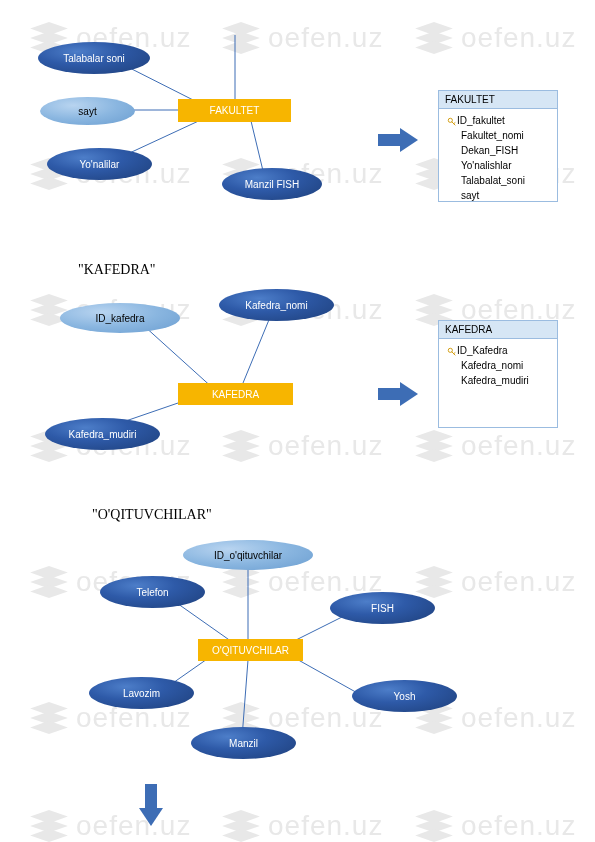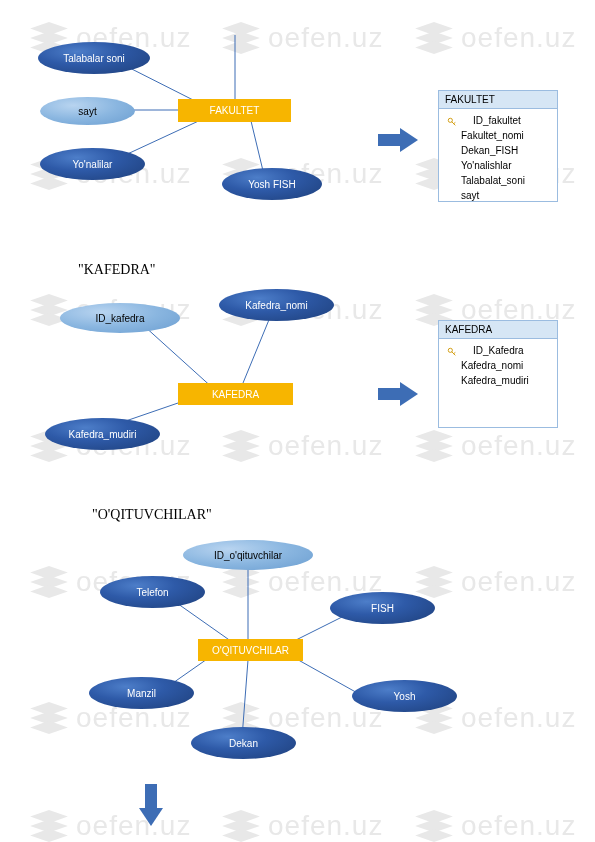--- a/index.html
+++ b/index.html
@@ -119,21 +119,21 @@
       padding: 3px 6px;
       font-weight: normal;
     }
     .table-body {
       padding: 4px 8px 8px 8px;
       line-height: 1.5;
     }
     .table-row {
       display: flex;
       align-items: center;
-      gap: 16px;
+      gap: 0;
     }
     .key-icon {
       width: 10px;
       height: 10px;
       display: inline-block;
     }
     .key-icon svg { width: 100%; height: 100%; }
 
     .connector-svg {
       position: absolute;
@@ -344,28 +344,28 @@
   <line x1="361" y1="695" x2="293" y2="657" stroke="#3d6db5" stroke-width="1"></line>
   <line x1="358" y1="609" x2="286" y2="645" stroke="#3d6db5" stroke-width="1"></line>
 </svg>
 
 <div class="ellipse e-dark" style="left:38px; top:42px; width:112px; height:32px">
       <span>Talabalar soni</span>
     </div>
 <div class="ellipse e-light" style="left:40px; top:97px; width:95px; height:28px">
       <span>sayt</span>
     </div>
-<div class="ellipse e-dark" style="left:40px; top:148px; width:105px; height:32px">
+<div class="ellipse e-dark" style="left:47px; top:148px; width:105px; height:32px">
       <span>Yo'nalilar</span>
     </div>
 <div class="rect-yellow" style="left:178px; top:99px; width:113px; height:23px">
       <span>FAKULTET</span>
     </div>
 <div class="ellipse e-dark" style="left:222px; top:168px; width:100px; height:32px">
-      <span>Yosh FISH</span>
+      <span>Manzil FISH</span>
     </div>
 
 <div class="arrow arrow-right" style="left:400px; top:128px"></div>
 
 <div class="table-box" style="left:438px; top:90px; width:120px; height:112px">
   <div class="table-header">FAKULTET</div>
   <div class="table-body">
     <div class="table-row">
       <span class="key-icon"><svg viewBox="0 0 12 12">
               <circle cx="4" cy="4" r="2.5" fill="none" stroke="#d4a017" stroke-width="1.2"></circle>
@@ -437,24 +437,24 @@
 <div class="ellipse e-dark" style="left:100px; top:576px; width:105px; height:32px">
       <span>Telefon</span>
     </div>
 <div class="ellipse e-dark" style="left:330px; top:592px; width:105px; height:32px">
       <span>FISH</span>
     </div>
 <div class="rect-yellow" style="left:198px; top:639px; width:105px; height:22px">
       <span>O'QITUVCHILAR</span>
     </div>
 <div class="ellipse e-dark" style="left:89px; top:677px; width:105px; height:32px">
-      <span>Manzil</span>
+      <span>Lavozim</span>
     </div>
 <div class="ellipse e-dark" style="left:352px; top:680px; width:105px; height:32px">
       <span>Yosh</span>
     </div>
 <div class="ellipse e-dark" style="left:191px; top:727px; width:105px; height:32px">
-      <span>Dekan</span>
+      <span>Manzil</span>
     </div>
 
 <div class="arrow arrow-down" style="left:139px; top:808px"></div>
 
 </div>
 
 </body></html>

